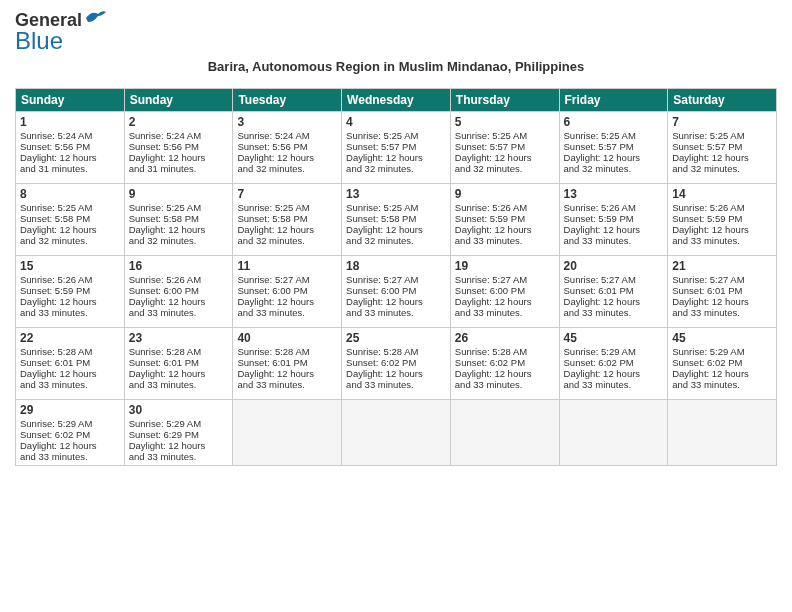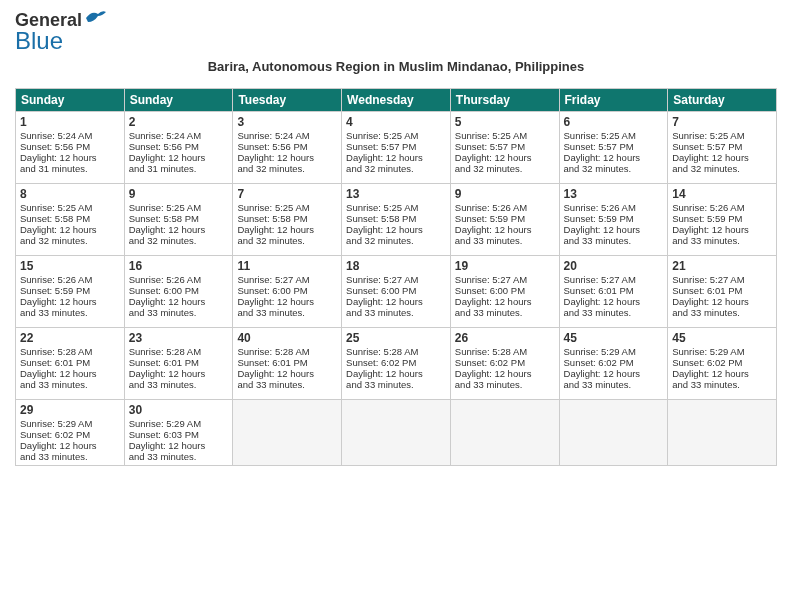--- a/index.html
+++ b/index.html
@@ -318,21 +318,21 @@
         <td>
           <span class="day-num">29</span>
           <span>Sunrise: 5:29 AM</span><br>
           <span>Sunset: 6:02 PM</span><br>
           <span>Daylight: 12 hours</span><br>
           <span>and 33 minutes.</span>
         </td>
         <td>
           <span class="day-num">30</span>
           <span>Sunrise: 5:29 AM</span><br>
-          <span>Sunset: 6:03 PM</span><br>
+          <span>Sunset: 6:29 PM</span><br>
           <span>Daylight: 12 hours</span><br>
           <span>and 33 minutes.</span>
         </td>
         <td class="empty"></td>
         <td class="empty"></td>
         <td class="empty"></td>
         <td class="empty"></td>
         <td class="empty"></td>
       </tr>
     </tbody>

